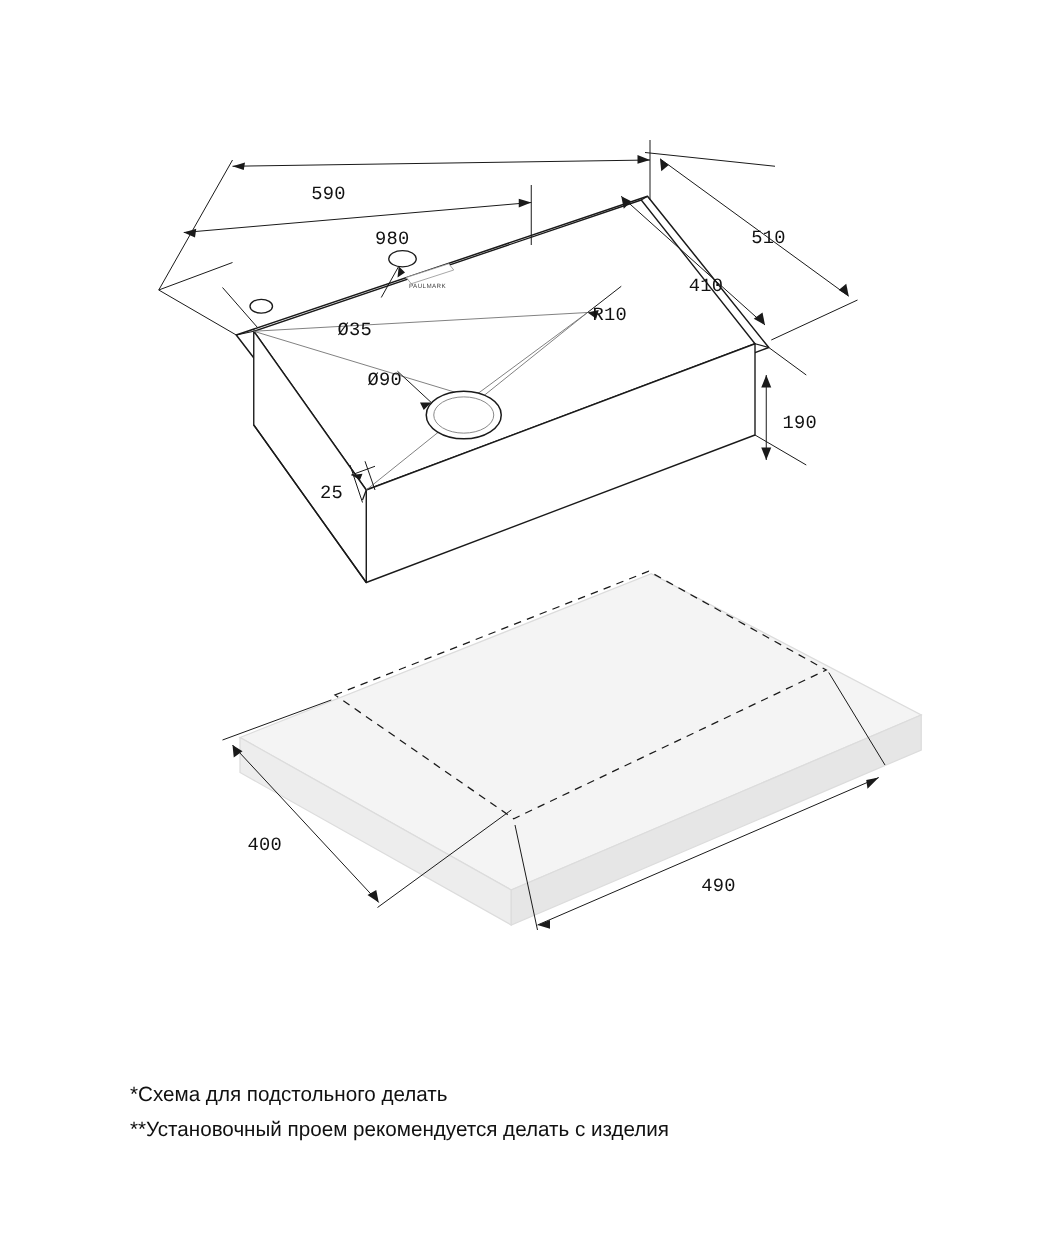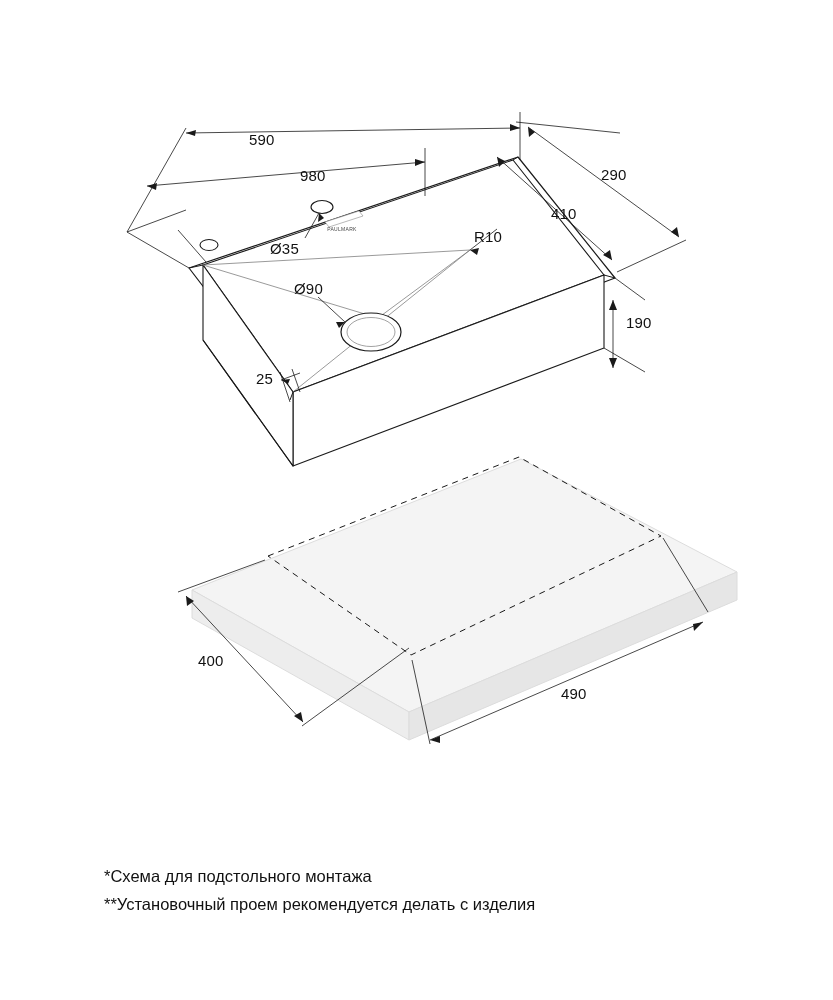--- a/index.html
+++ b/index.html
@@ -17,25 +17,26 @@
   }
   #drawing {
     position: absolute;
     left: 0;
     top: 0;
     width: 833px;
     height: 1000px;
   }
   .dim-label {
     position: absolute;
-    font-family: Liberation Sans, sans-serif;
+    font-family: Liberation Mono, monospace;
     font-size: 15px;
     color: #111111;
     white-space: nowrap;
     letter-spacing: 0.2px;
+    margin-top: 16px;
   }
   .note-block {
     position: absolute;
     left: 104px;
     top: 862px;
     width: 640px;
   }
   .note-line {
     font-family: "Liberation Sans", sans-serif;
     font-size: 16.5px;
@@ -166,28 +167,28 @@
     <path d="M412,660 L430,744"></path>
     <path d="M430,740 L703,622"></path>
     <path d="M430,740 l10,-4 l0,7 z" fill="#1a1a1a" stroke="none"></path>
     <path d="M703,622 l-10,2 l1,7 z" fill="#1a1a1a" stroke="none"></path>
   </g>
 
 </svg>
 
 <div class="dim-label" style="left:249px; top:131px;">590</div>
 <div class="dim-label" style="left:300px; top:167px;">980</div>
-<div class="dim-label" style="left:601px; top:166px;">290</div>
+<div class="dim-label" style="left:601px; top:166px;">510</div>
 <div class="dim-label" style="left:551px; top:205px;">410</div>
 <div class="dim-label" style="left:270px; top:240px;">Ø35</div>
 <div class="dim-label" style="left:474px; top:228px;">R10</div>
 <div class="dim-label" style="left:294px; top:280px;">Ø90</div>
 <div class="dim-label" style="left:626px; top:314px;">190</div>
 <div class="dim-label" style="left:256px; top:370px; font-size:15px;">25</div>
 <div class="dim-label" style="left:198px; top:652px;">400</div>
 <div class="dim-label" style="left:561px; top:685px;">490</div>
 
 <div class="brandmark">PAULMARK</div>
 
 <div class="note-block">
-  <div class="note-line">*Схема для подстольного монтажа</div>
+  <div class="note-line">*Схема для подстольного делать</div>
   <div class="note-line">**Установочный проем рекомендуется делать с изделия</div>
 </div>
 
 </body></html>

